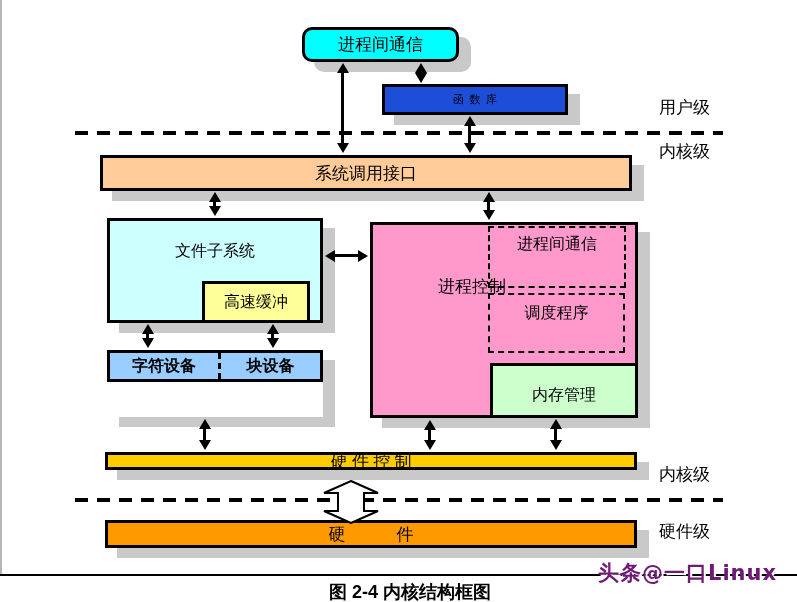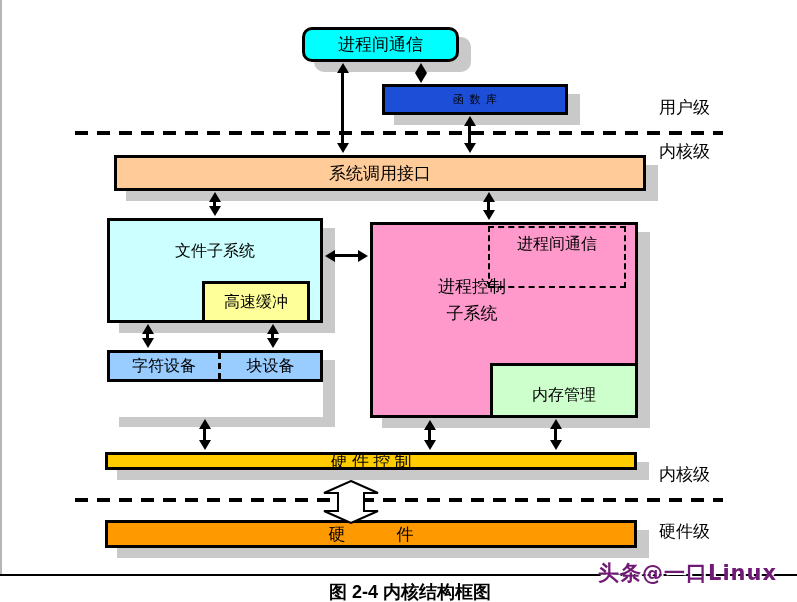--- a/index.html
+++ b/index.html
@@ -14,30 +14,30 @@
   
   .box{
     position:absolute;border:3px solid #000;display:flex;align-items:center;justify-content:center;
     font-size:16px;
   }
   .box span{white-space:pre;}
   .shadow{box-shadow:12px 10px 0 #c9c9c9;}
 
   .user-program{left:302px;top:27px;width:157px;height:35px;background:#00ffff;border-radius:10px;font-size:17px;}
   .func-lib{left:382px;top:84px;width:186px;height:31px;background:#1d4ed8;font-size:11px;}
-  .syscall{left:114px;top:155px;width:532px;height:36px;background:#ffcc99;font-size:17px;}
+  .syscall{left:100px;top:155px;width:532px;height:36px;background:#ffcc99;font-size:17px;}
   .file-subsys{left:107px;top:218px;width:216px;height:105px;background:#ccffff;align-items:flex-start;padding-top:20px;justify-content:center;}
   .buffer-cache{left:202px;top:281px;width:108px;height:42px;background:#ffff99;}
   .proc-ctl{left:370px;top:222px;width:268px;height:196px;background:#ff99cc;}
   .proc-ctl-label{position:absolute;left:30px;top:48px;width:138px;text-align:center;line-height:27px;font-size:17px;}
   .dashed-box{position:absolute;border:2px dashed #000;background:transparent;display:flex;justify-content:center;align-items:flex-start;font-size:16px;}
   .ipc{left:488px;top:226px;width:138px;height:62px;padding-top:6px;}
   .sched{left:488px;top:293px;width:137px;height:60px;padding-top:8px;}
   .mem-mgmt{left:490px;top:363px;width:148px;height:55px;background:#ccffcc;align-items:flex-start;padding-top:19px;}
-  .dev-wrap{position:absolute;left:107px;top:350px;width:216px;height:67px;}
+  .dev-wrap{position:absolute;left:107px;top:350px;width:216px;height:67px;font-weight:bold;}
   .dev-row1{position:absolute;left:0;top:0;width:216px;height:32px;background:#99ccff;border:3px solid #000;display:flex;}
   .dev-cell{display:flex;align-items:center;justify-content:center;font-size:16px;}
   .dev-cell.left{width:108px;}
   .dev-cell.right{flex:1;border-left:3px dashed #000;}
   .dev-row2{position:absolute;left:0;top:32px;width:216px;height:35px;background:#99ccff;border:3px solid #000;display:flex;align-items:center;justify-content:center;font-size:16px;}
   .hw-ctl{left:105px;top:452px;width:532px;height:18px;background:#ffcc00;font-size:17px;}
   .hw{left:105px;top:520px;width:532px;height:28px;background:#ff9900;font-size:17px;}
 
   
   .dashline{position:absolute;left:75px;width:648px;height:4px;
@@ -95,25 +95,27 @@
   <div class="box shadow file-subsys">
     <span>文件子系统</span>
   </div>
   <div class="box buffer-cache">
     <span>高速缓冲</span>
   </div>
 
   <div class="box shadow proc-ctl">
     <div class="proc-ctl-label">
       <div>进程控制</div>
-      <div>子系统</div>
     </div>
   </div>
   <div class="dashed-box ipc">
     <span>进程间通信</span>
+  </div>
+  <div class="dashed-box sched">
+    <span>调度程序</span>
   </div>
   <div class="box mem-mgmt">
     <span>内存管理</span>
   </div>
 
   <div class="dev-wrap shadow">
     <div class="dev-row1">
       <div class="dev-cell left">
         <span>字符设备</span>
       </div>

